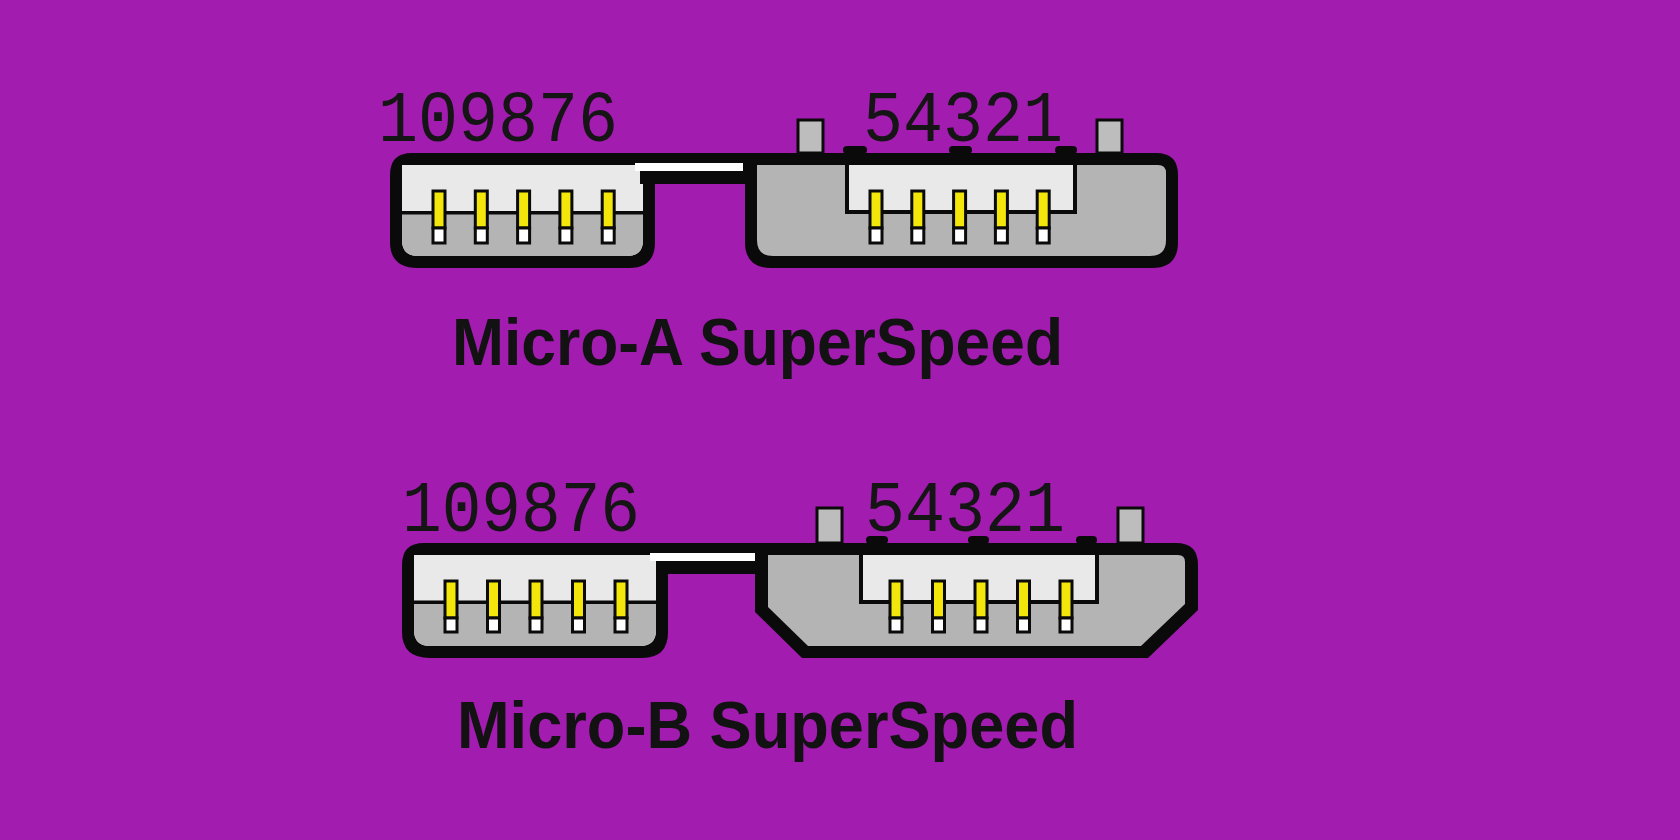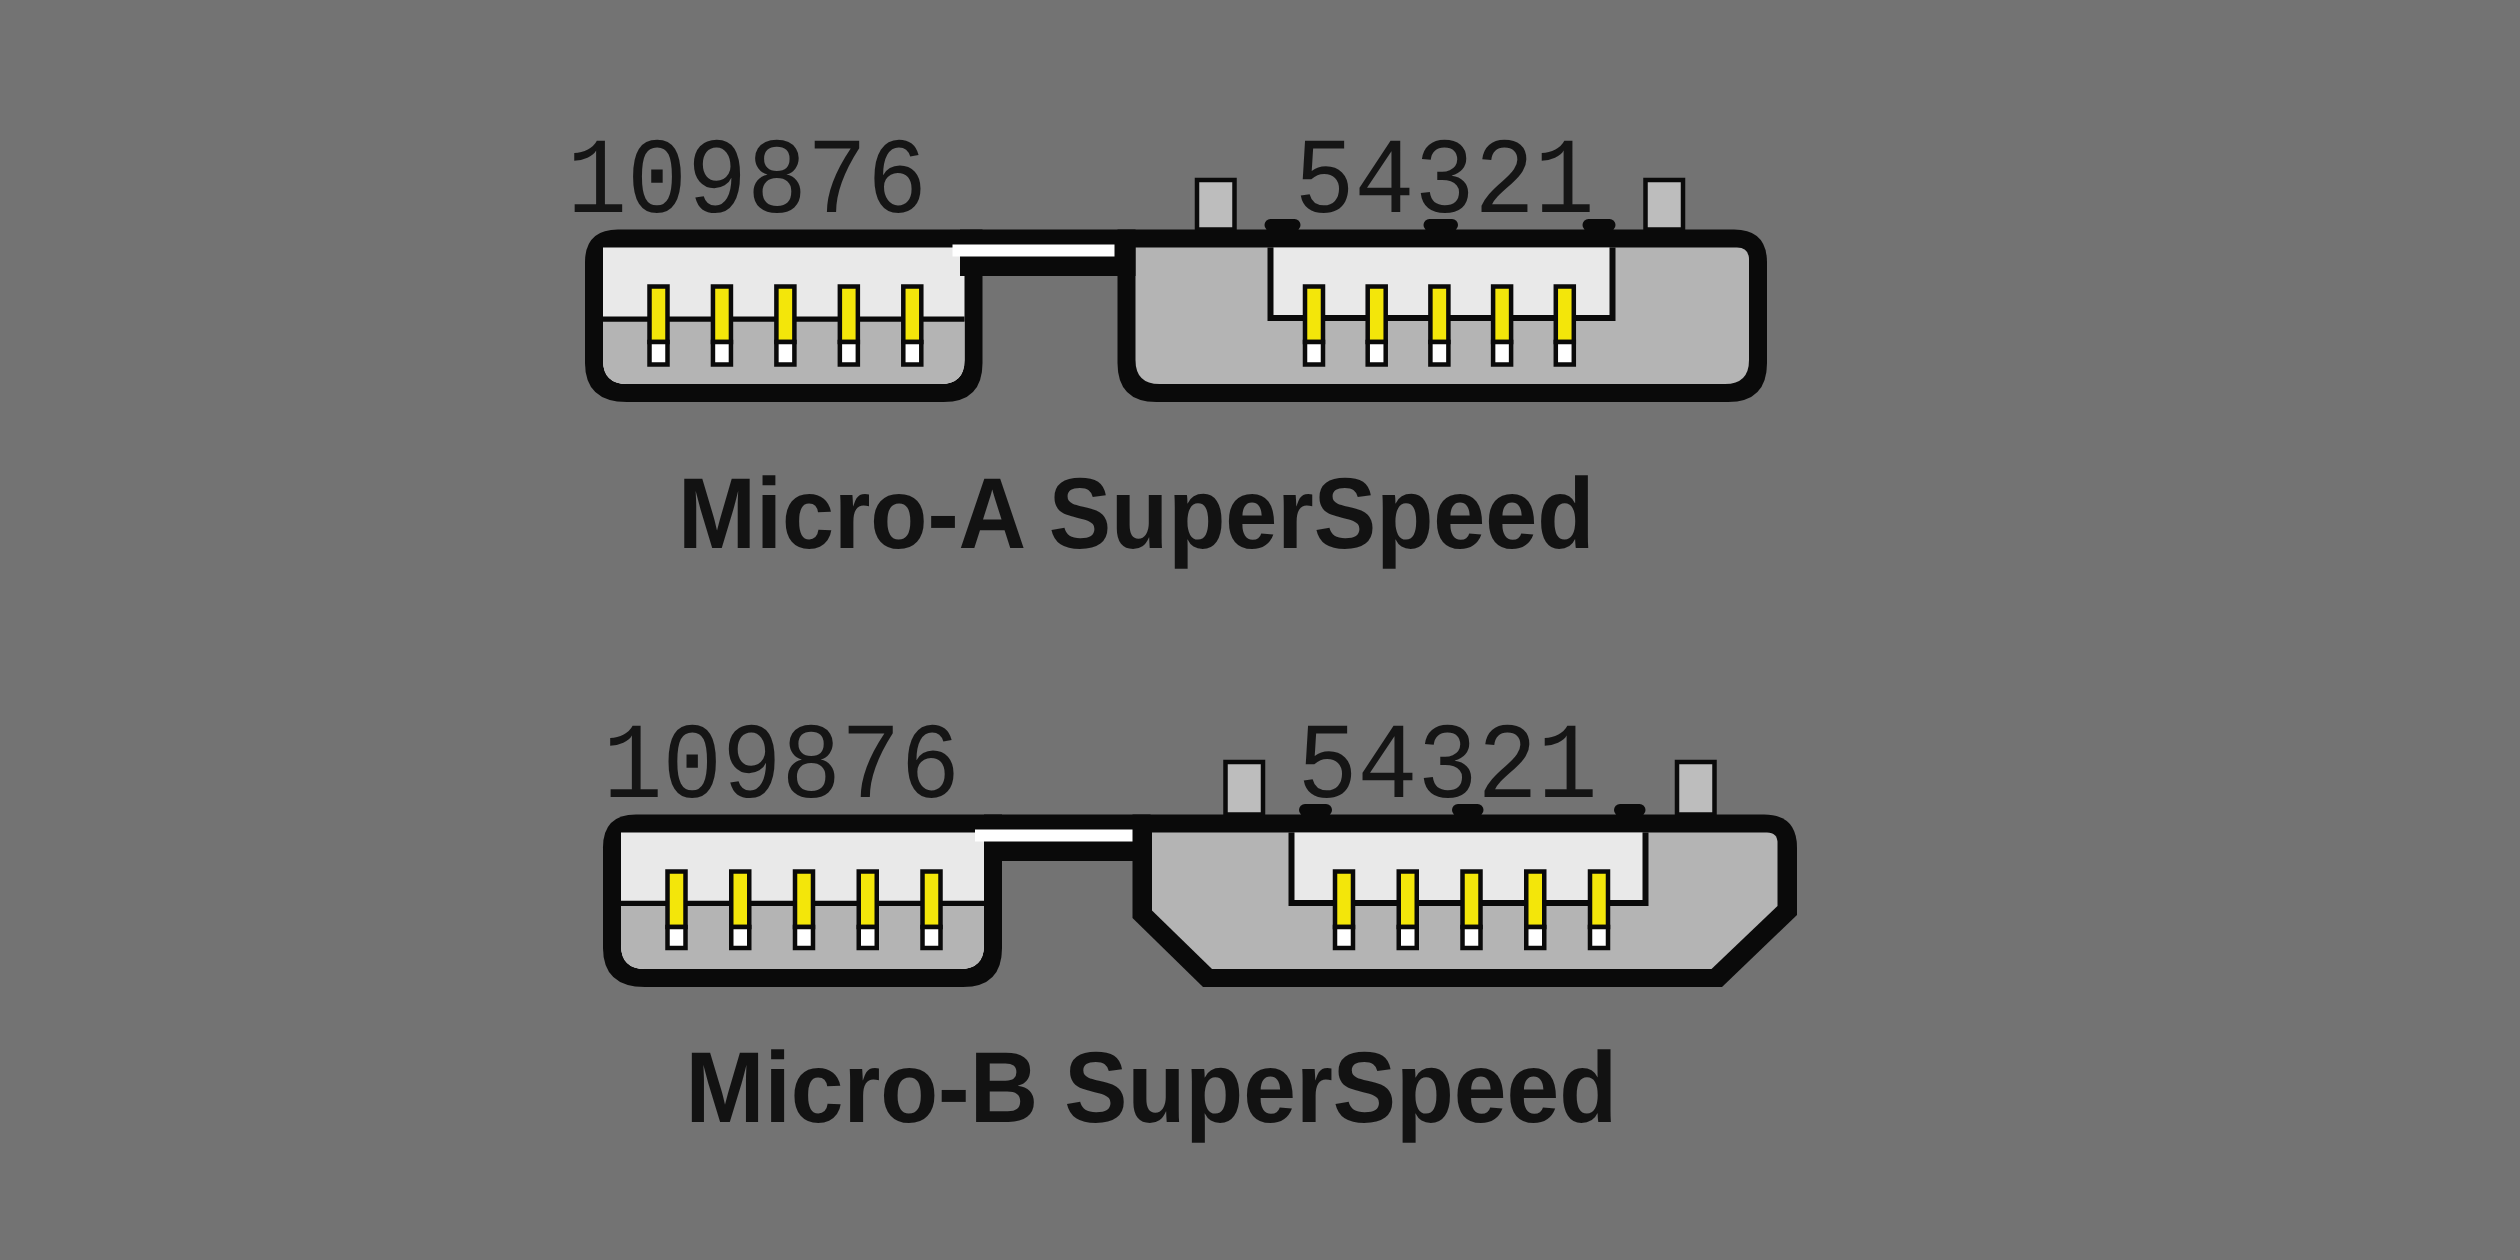--- a/index.html
+++ b/index.html
@@ -1,16 +1,16 @@
 <!DOCTYPE html>
 <html><head>
 <meta charset="utf-8">
 <style>
   html, body { margin: 0; padding: 0; background: #ffffff; }
-  .stage { width: 1680px; height: 840px; position: relative; background: #737373; overflow: hidden; }
+  .stage { width: 1680px; height: 840px; position: relative; background: #a21caf; overflow: hidden; }
   svg { display: block; }
   .blk { fill: #0a0a0a; }
   .stroked { stroke: #0a0a0a; stroke-width: 3; }
   .pinlabel {
     font-family: "Liberation Mono", "DejaVu Sans Mono", monospace;
     font-size: 72px; font-weight: 400; fill: #151515;
   }
   .caption {
     font-family: "Liberation Sans", "DejaVu Sans", sans-serif;
     font-size: 67px; font-weight: 700; fill: #121212;

